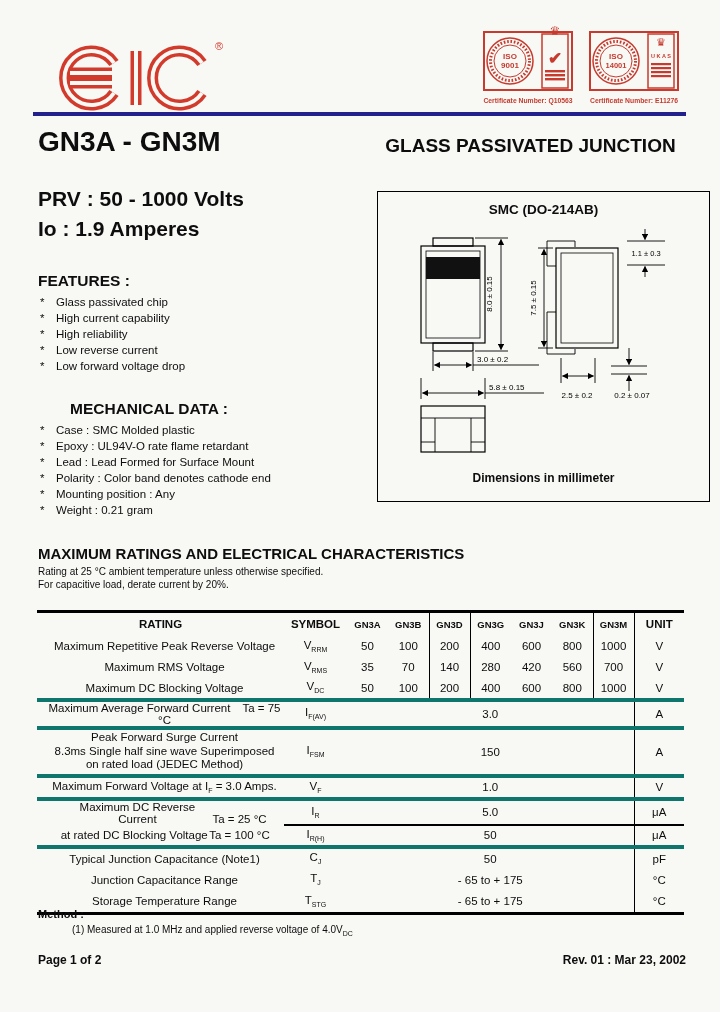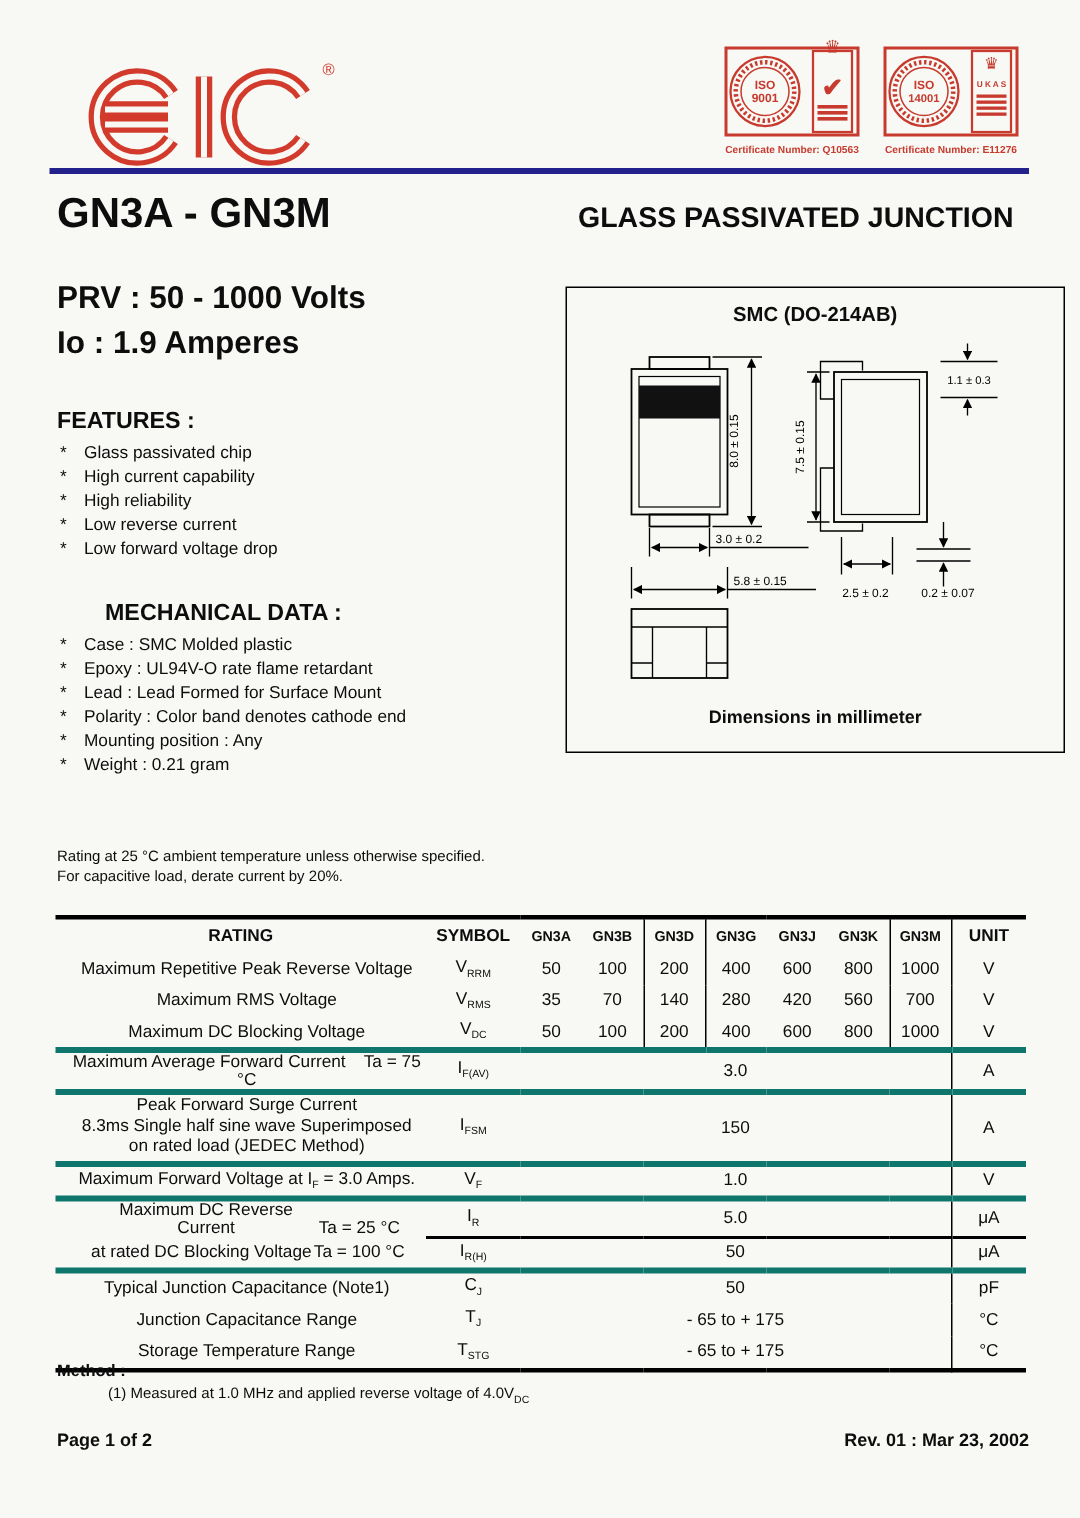--- a/index.html
+++ b/index.html
@@ -248,20 +248,21 @@
         <text x="108" y="162">5.8 ± 0.15</text>
         <text x="155" y="70" text-anchor="middle" transform="rotate(-90 155 70)">7.5 ± 0.15</text>
         <text x="265" y="28" text-anchor="middle" font-size="7.5">1.1 ± 0.3</text>
         <text x="196" y="170" text-anchor="middle">2.5 ± 0.2</text>
         <text x="251" y="170" text-anchor="middle">0.2 ± 0.07</text>
       </g>
     </svg>
     <div class="pkg-caption">Dimensions in millimeter</div>
   </div>
 
+  <div class="abs ratings-head">MAXIMUM RATINGS AND ELECTRICAL CHARACTERISTICS</div>
   <div class="abs conds">
     <div>Rating at  25 °C ambient temperature unless otherwise specified.</div>
     <div>For capacitive load, derate current by 20%.</div>
   </div>
 
   <table class="ratings-table">
     <colgroup>
       <col style="width:247px">
         <col style="width:63px">
       <col style="width:41px">

